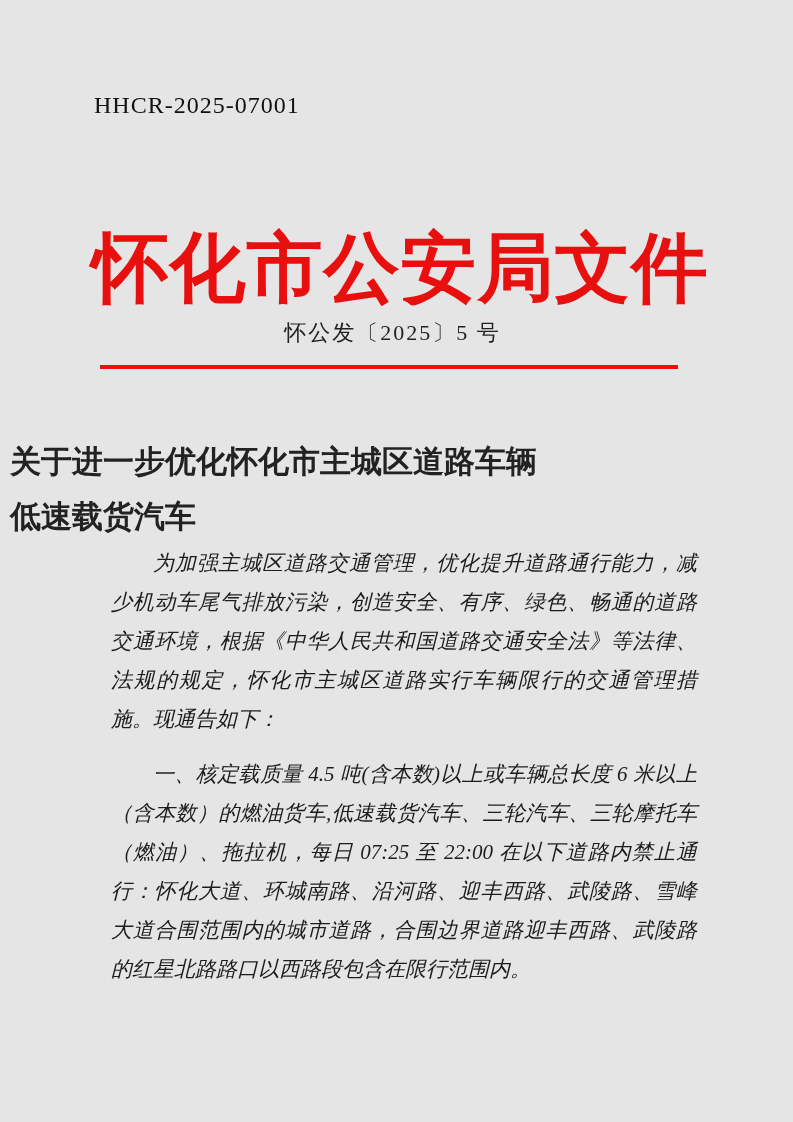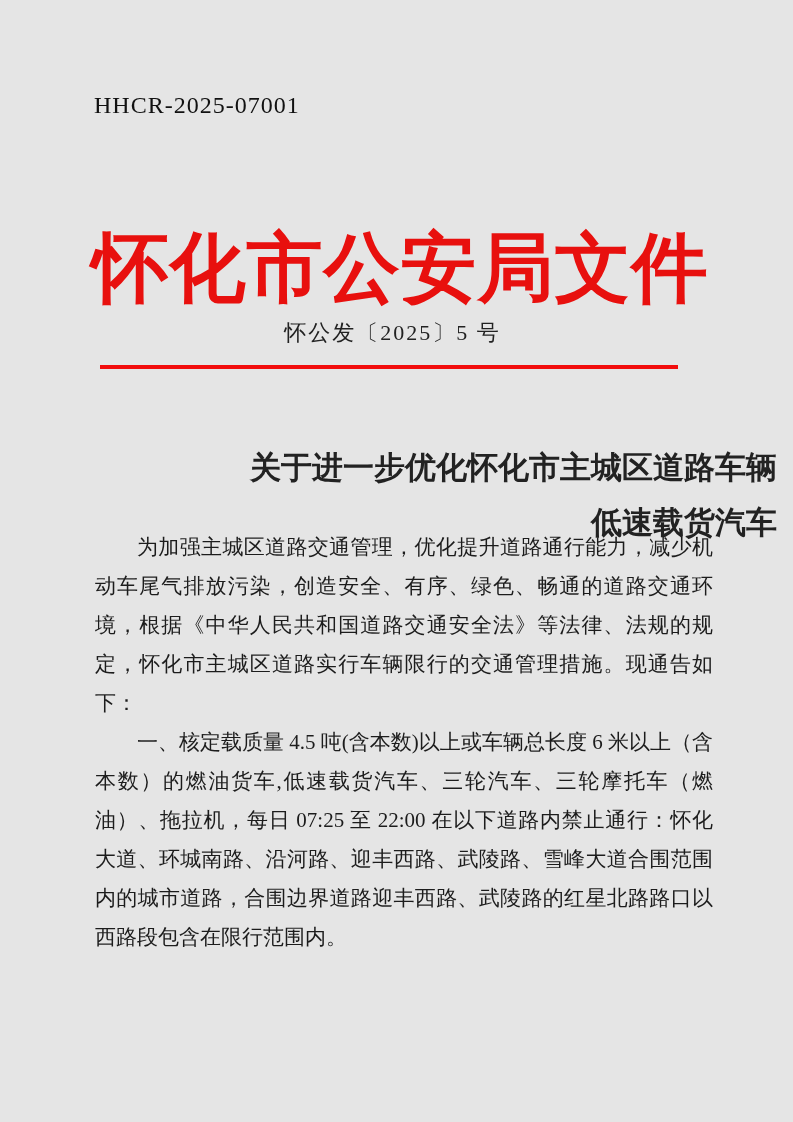--- a/index.html
+++ b/index.html
@@ -60,44 +60,45 @@
     left: 100px;
     width: 578px;
     height: 4px;
     background: #f20d0d;
   }
   .notice-title {
     position: absolute;
     top: 424px;
     left: 0;
     right: 0;
-    margin: 16px;
-    text-align: right;
+    margin: 10px;
+    text-align: left;
     font-family: "Liberation Sans", sans-serif;
     font-weight: 700;
     font-size: 31px;
     line-height: 55px;
     color: #222222;
   }
   .body-text {
     position: absolute;
     top: 528px;
     left: 95px;
     width: 618px;
     font-family: "Liberation Serif", serif;
     font-size: 21px;
     line-height: 39px;
     text-align: justify;
     text-justify: inter-character;
     color: #1c1c1c;
   }
   .body-text p {
-    margin: 0;
+    margin: 16px;
     padding: 0;
     text-indent: 2em;
+    font-style: italic;
   }
 </style>
 </head>
 <body>
 
 <div class="page">
 
   <div class="doc-code">HHCR-2025-07001</div>
 
   <div class="header-title">怀化市公安局文件</div>

